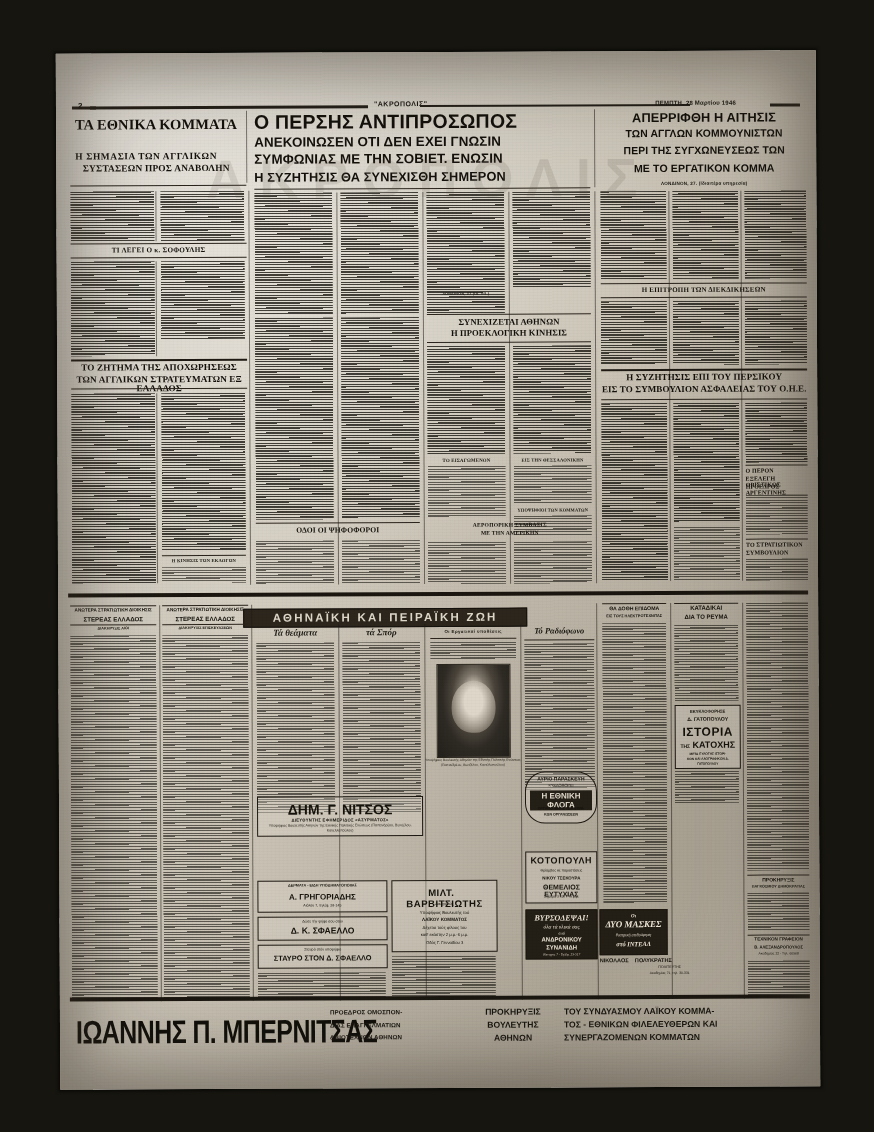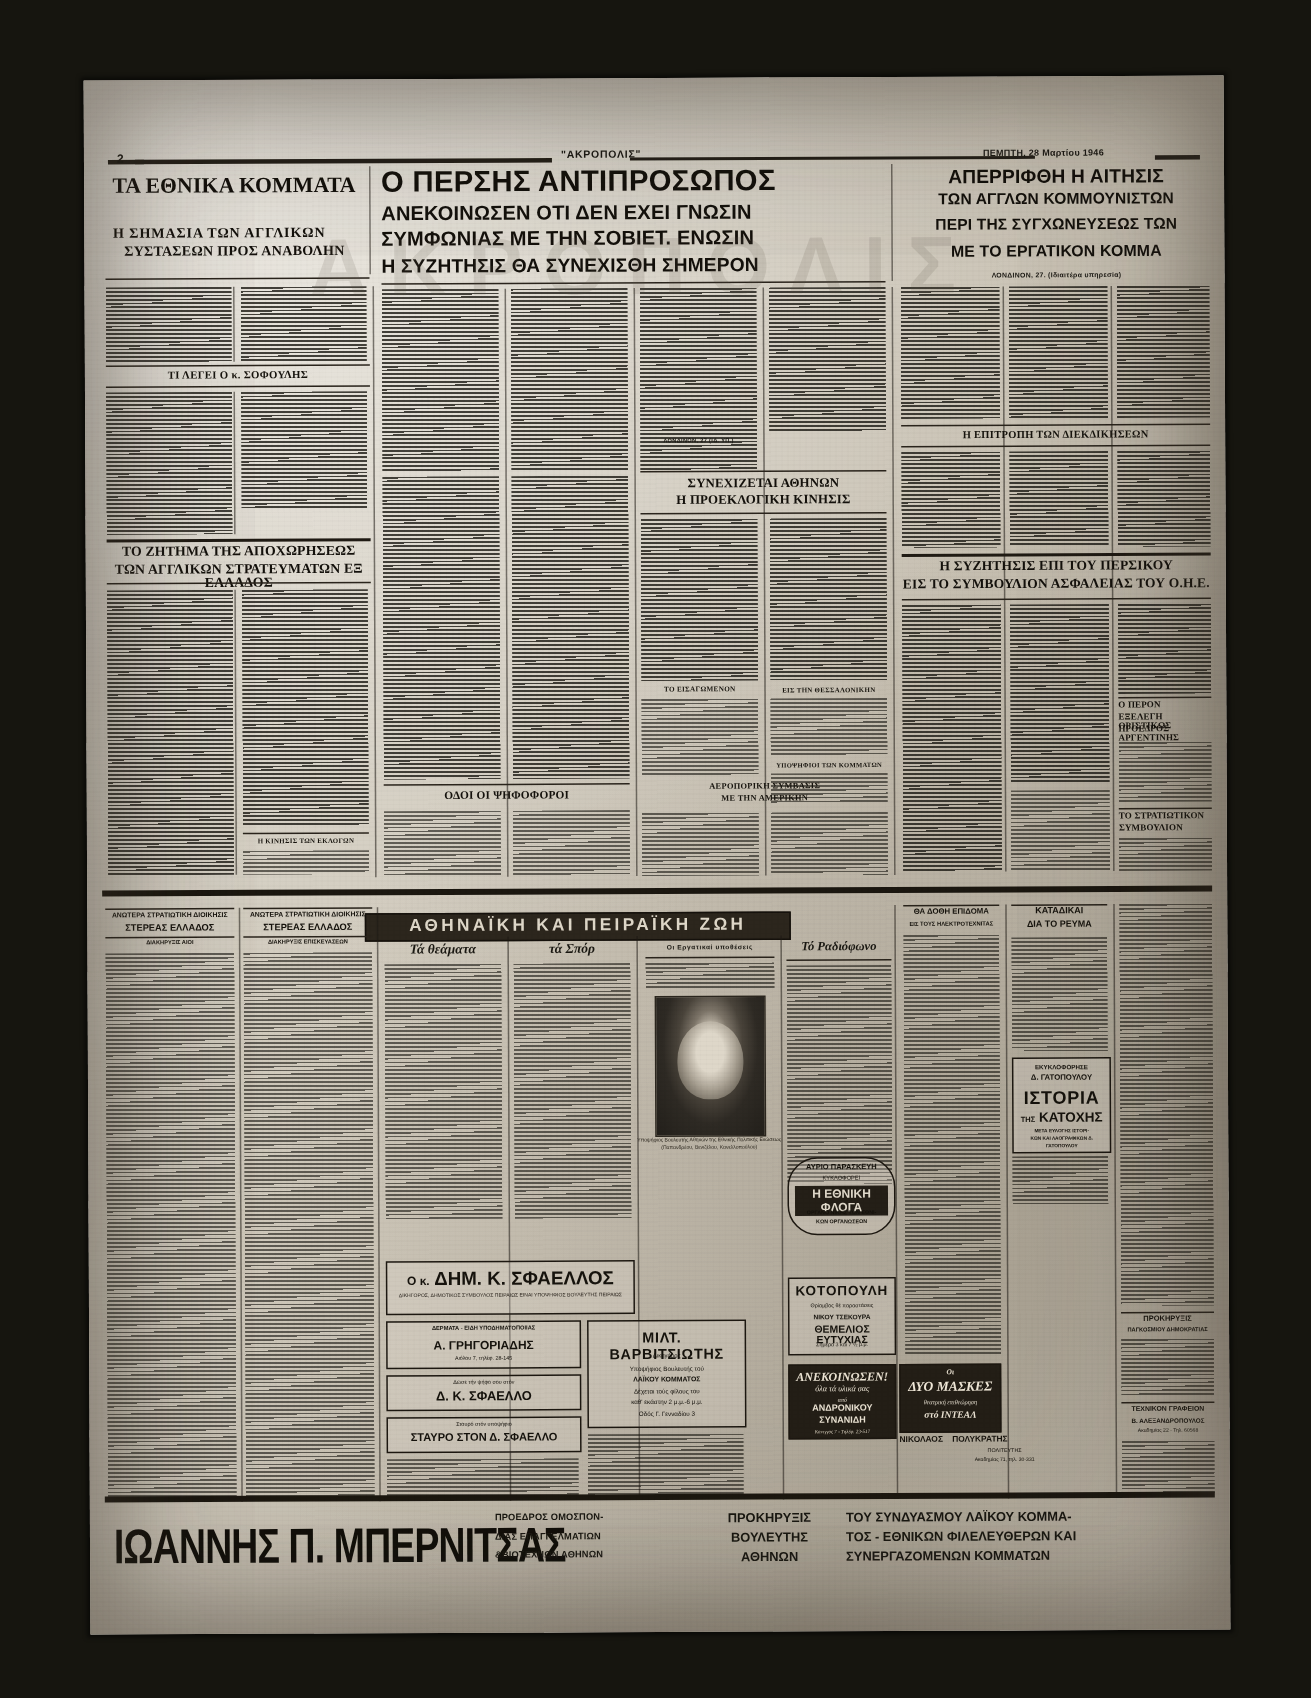--- a/index.html
+++ b/index.html
@@ -309,28 +309,26 @@
       <div class="body-text faint" style="position:absolute;left:198px;top:590px;width:78px;height:170px;"></div>
       <div class="body-text faint" style="position:absolute;left:284px;top:590px;width:78px;height:170px;"></div>
       <div class="body-text faint" style="position:absolute;left:372px;top:590px;width:86px;height:18px;"></div>
       <div class="body-text faint" style="position:absolute;left:466px;top:592px;width:70px;height:146px;"></div>
 
       <div class="portrait"></div>
       <div class="portrait-cap">
         <span>Υποψήφιος Βουλευτής Αθηνών της Εθνικής Πολιτικής Ενώσεως (Παπανδρέου, Βενιζέλου, Κανελλοπούλου)</span>
       </div>
 
-
-      <div class="ad" style="left:198px;top:788px;width:164px;height:34px;">
-        <div class="ad-t" style="top:4px;font-size:12.5px;">
-          <span style="font-size:8px;">Ο κ.</span>
-          <span>ΔΗΜ. Κ. ΣΦΑΕΛΛΟΣ</span>
-        </div>
-        <div class="tiny" style="position:absolute;top:20px;left:5px;right:5px;font-size:3.4px;">ΔΙΚΗΓΟΡΟΣ, ΔΗΜΟΤΙΚΟΣ ΣΥΜΒΟΥΛΟΣ ΠΕΙΡΑΙΩΣ ΕΙΝΑΙ ΥΠΟΨΗΦΙΟΣ ΒΟΥΛΕΥΤΗΣ ΠΕΙΡΑΙΩΣ</div>
-      </div>
+      <div class="ad" style="left:198px;top:744px;width:164px;height:38px;">
+        <div class="ad-t" style="top:4px;font-size:14px;">ΔΗΜ. Γ. ΝΙΤΣΟΣ</div>
+        <div class="ad-t" style="top:20px;font-size:4.2px;letter-spacing:.3px;">ΔΙΕΥΘΥΝΤΗΣ ΕΦΗΜΕΡΙΔΟΣ «ΑΣΥΡΜΑΤΟΣ»</div>
+        <div class="tiny" style="position:absolute;top:26px;left:6px;right:6px;">Υποψήφιος Βουλευτής Αθηνών της Εθνικής Πολιτικής Ενώσεως (Παπανδρέου, Βενιζέλου, Κανελλοπούλου)</div>
+      </div>
+
 
       <div class="ad" style="left:198px;top:828px;width:128px;height:30px;">
         <div class="ad-t" style="top:2px;font-size:3.8px;">ΔΕΡΜΑΤΑ - ΕΙΔΗ ΥΠΟΔΗΜΑΤΟΠΟΙΙΑΣ</div>
         <div class="ad-t" style="top:11px;font-size:8px;">Α. ΓΡΗΓΟΡΙΑΔΗΣ</div>
         <div class="ad-t" style="top:22px;font-size:3.6px;font-weight:400;">Αιόλου 7, τηλέφ. 28-145</div>
       </div>
 
       <div class="ad" style="left:198px;top:864px;width:128px;height:22px;">
         <div class="ad-t" style="top:2px;font-size:3.6px;font-weight:400;">Δώσε τήν ψήφο σου στόν</div>
         <div class="ad-t" style="top:8px;font-size:8.6px;">Δ. Κ. ΣΦΑΕΛΛΟ</div>
@@ -369,21 +367,21 @@
 
       <div class="ad" style="left:466px;top:800px;width:70px;height:50px;">
         <div class="ad-t" style="top:3px;font-size:9px;letter-spacing:.6px;">ΚΟΤΟΠΟΥΛΗ</div>
         <div class="ad-t" style="top:16px;font-size:3.6px;font-weight:400;">Θρίαμβος θέ παραστάσεις</div>
         <div class="ad-t" style="top:23px;font-size:4.4px;">ΝΙΚΟΥ ΤΣΕΚΟΥΡΑ</div>
         <div class="ad-t" style="top:31px;font-size:7px;">ΘΕΜΕΛΙΟΣ ΕΥΤΥΧΙΑΣ</div>
         <div class="ad-t" style="top:42px;font-size:3.6px;font-weight:400;">Σήμερα 3 καί 7 ½ μ.μ.</div>
       </div>
 
       <div class="ad ad-inv" style="left:466px;top:858px;width:70px;height:48px;">
-        <div class="ad-t script" style="top:3px;font-size:8px;color:#ece4d4;">ΑΝΕΚΟΙΝΩΣΕΝ!</div>
+        <div class="ad-t script" style="top:3px;font-size:8px;color:#ece4d4;">ΒΥΡΣΟΔΕΨΑΙ!</div>
         <div class="ad-t script" style="top:13px;font-size:5.4px;color:#ece4d4;font-weight:400;">όλα τά υλικά σας</div>
         <div class="ad-t script" style="top:20px;font-size:4px;color:#ece4d4;font-weight:400;">από</div>
         <div class="ad-t" style="top:26px;font-size:6px;color:#ece4d4;">ΑΝΔΡΟΝΙΚΟΥ</div>
         <div class="ad-t" style="top:34px;font-size:6px;color:#ece4d4;">ΣΥΝΑΝΙΔΗ</div>
         <div class="ad-t script" style="top:42px;font-size:3.4px;color:#ddd4c2;font-weight:400;">Κανιγγος 7 - Τηλέφ. 23-517</div>
       </div>
 
 
       <div class="ad ad-inv" style="left:540px;top:858px;width:66px;height:44px;">
         <div class="ad-t script" style="top:3px;font-size:5px;color:#e8e0d0;">Οι</div>

